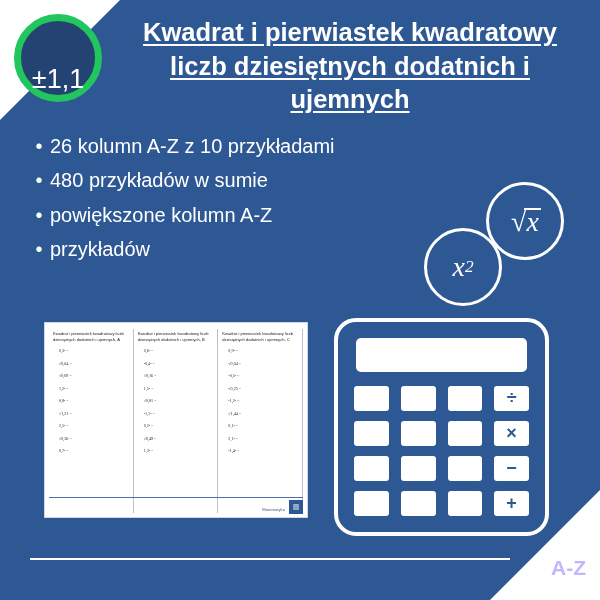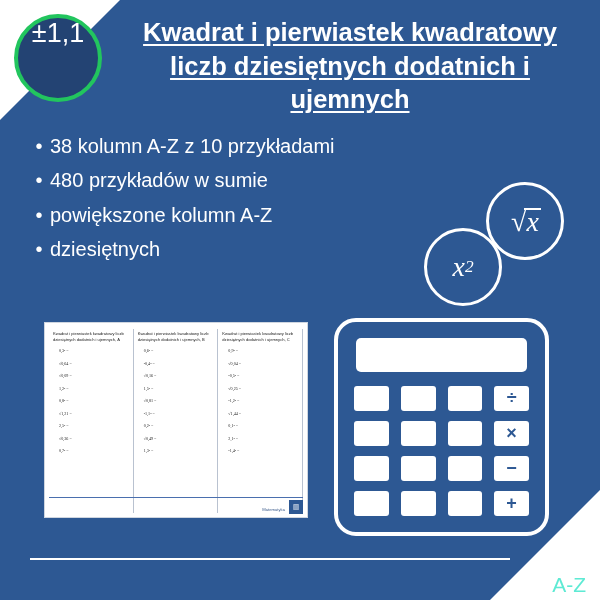--- a/index.html
+++ b/index.html
@@ -30,22 +30,22 @@
     border-left: 110px solid transparent;
   }
 
   
   .badge {
     position: absolute;
     left: 14px; top: 14px;
     width: 88px; height: 88px;
     border-radius: 50%;
     background: #234373;
-    border: 4px solid #22c55e;
-    display: flex; align-items: flex-start; justify-content: center;
+    border: 7px solid #22c55e;
+    display: flex; align-items: flex-end; justify-content: center;
     color: #ffffff;
     font-size: 27px;
     letter-spacing: 0px;
   }
 
   
   .title {
     position: absolute;
     left: 115px; top: 16px;
     width: 470px;
@@ -199,56 +199,56 @@
     position: absolute;
     left: 30px; bottom: 40px;
     width: 480px;
     height: 2px;
     background: #ffffff;
   }
 
   
   .az-label {
     position: absolute;
-    right: 14px; bottom: 3px;
-    color: #5eead4;
+    right: 14px; bottom: 20px;
+    color: #c4b5fd;
     font-size: 21px;
-    font-weight: normal;
+    font-weight: bold;
   }
 </style>
 </head>
 <body>
 
 <div id="page">
 
   <div class="corner-tl"></div>
   <div class="corner-br"></div>
 
   <div class="badge">
     <span>±1,1</span>
   </div>
 
   <div class="title">Kwadrat i pierwiastek kwadratowy liczb dziesiętnych dodatnich i ujemnych</div>
 
   <div class="bullets">
     <div class="bullet-row">
       <span class="bullet-dot">•</span>
-      <span class="bullet-text">38 kolumn A-Z z 10 przykładami</span>
+      <span class="bullet-text">26 kolumn A-Z z 10 przykładami</span>
     </div>
     <div class="bullet-row">
       <span class="bullet-dot">•</span>
       <span class="bullet-text">480 przykładów w sumie</span>
     </div>
     <div class="bullet-row">
       <span class="bullet-dot">•</span>
       <span class="bullet-text">powiększone kolumn A-Z</span>
     </div>
     <div class="bullet-row">
       <span class="bullet-dot">•</span>
-      <span class="bullet-text">dziesiętnych</span>
+      <span class="bullet-text">przykładów</span>
     </div>
   </div>
 
   <div class="circle-math circle-sqrt">
     <span class="sqrt-wrap">
       <span class="sqrt-bar"></span>
       √<span>x</span>
     </span>
   </div>
 

